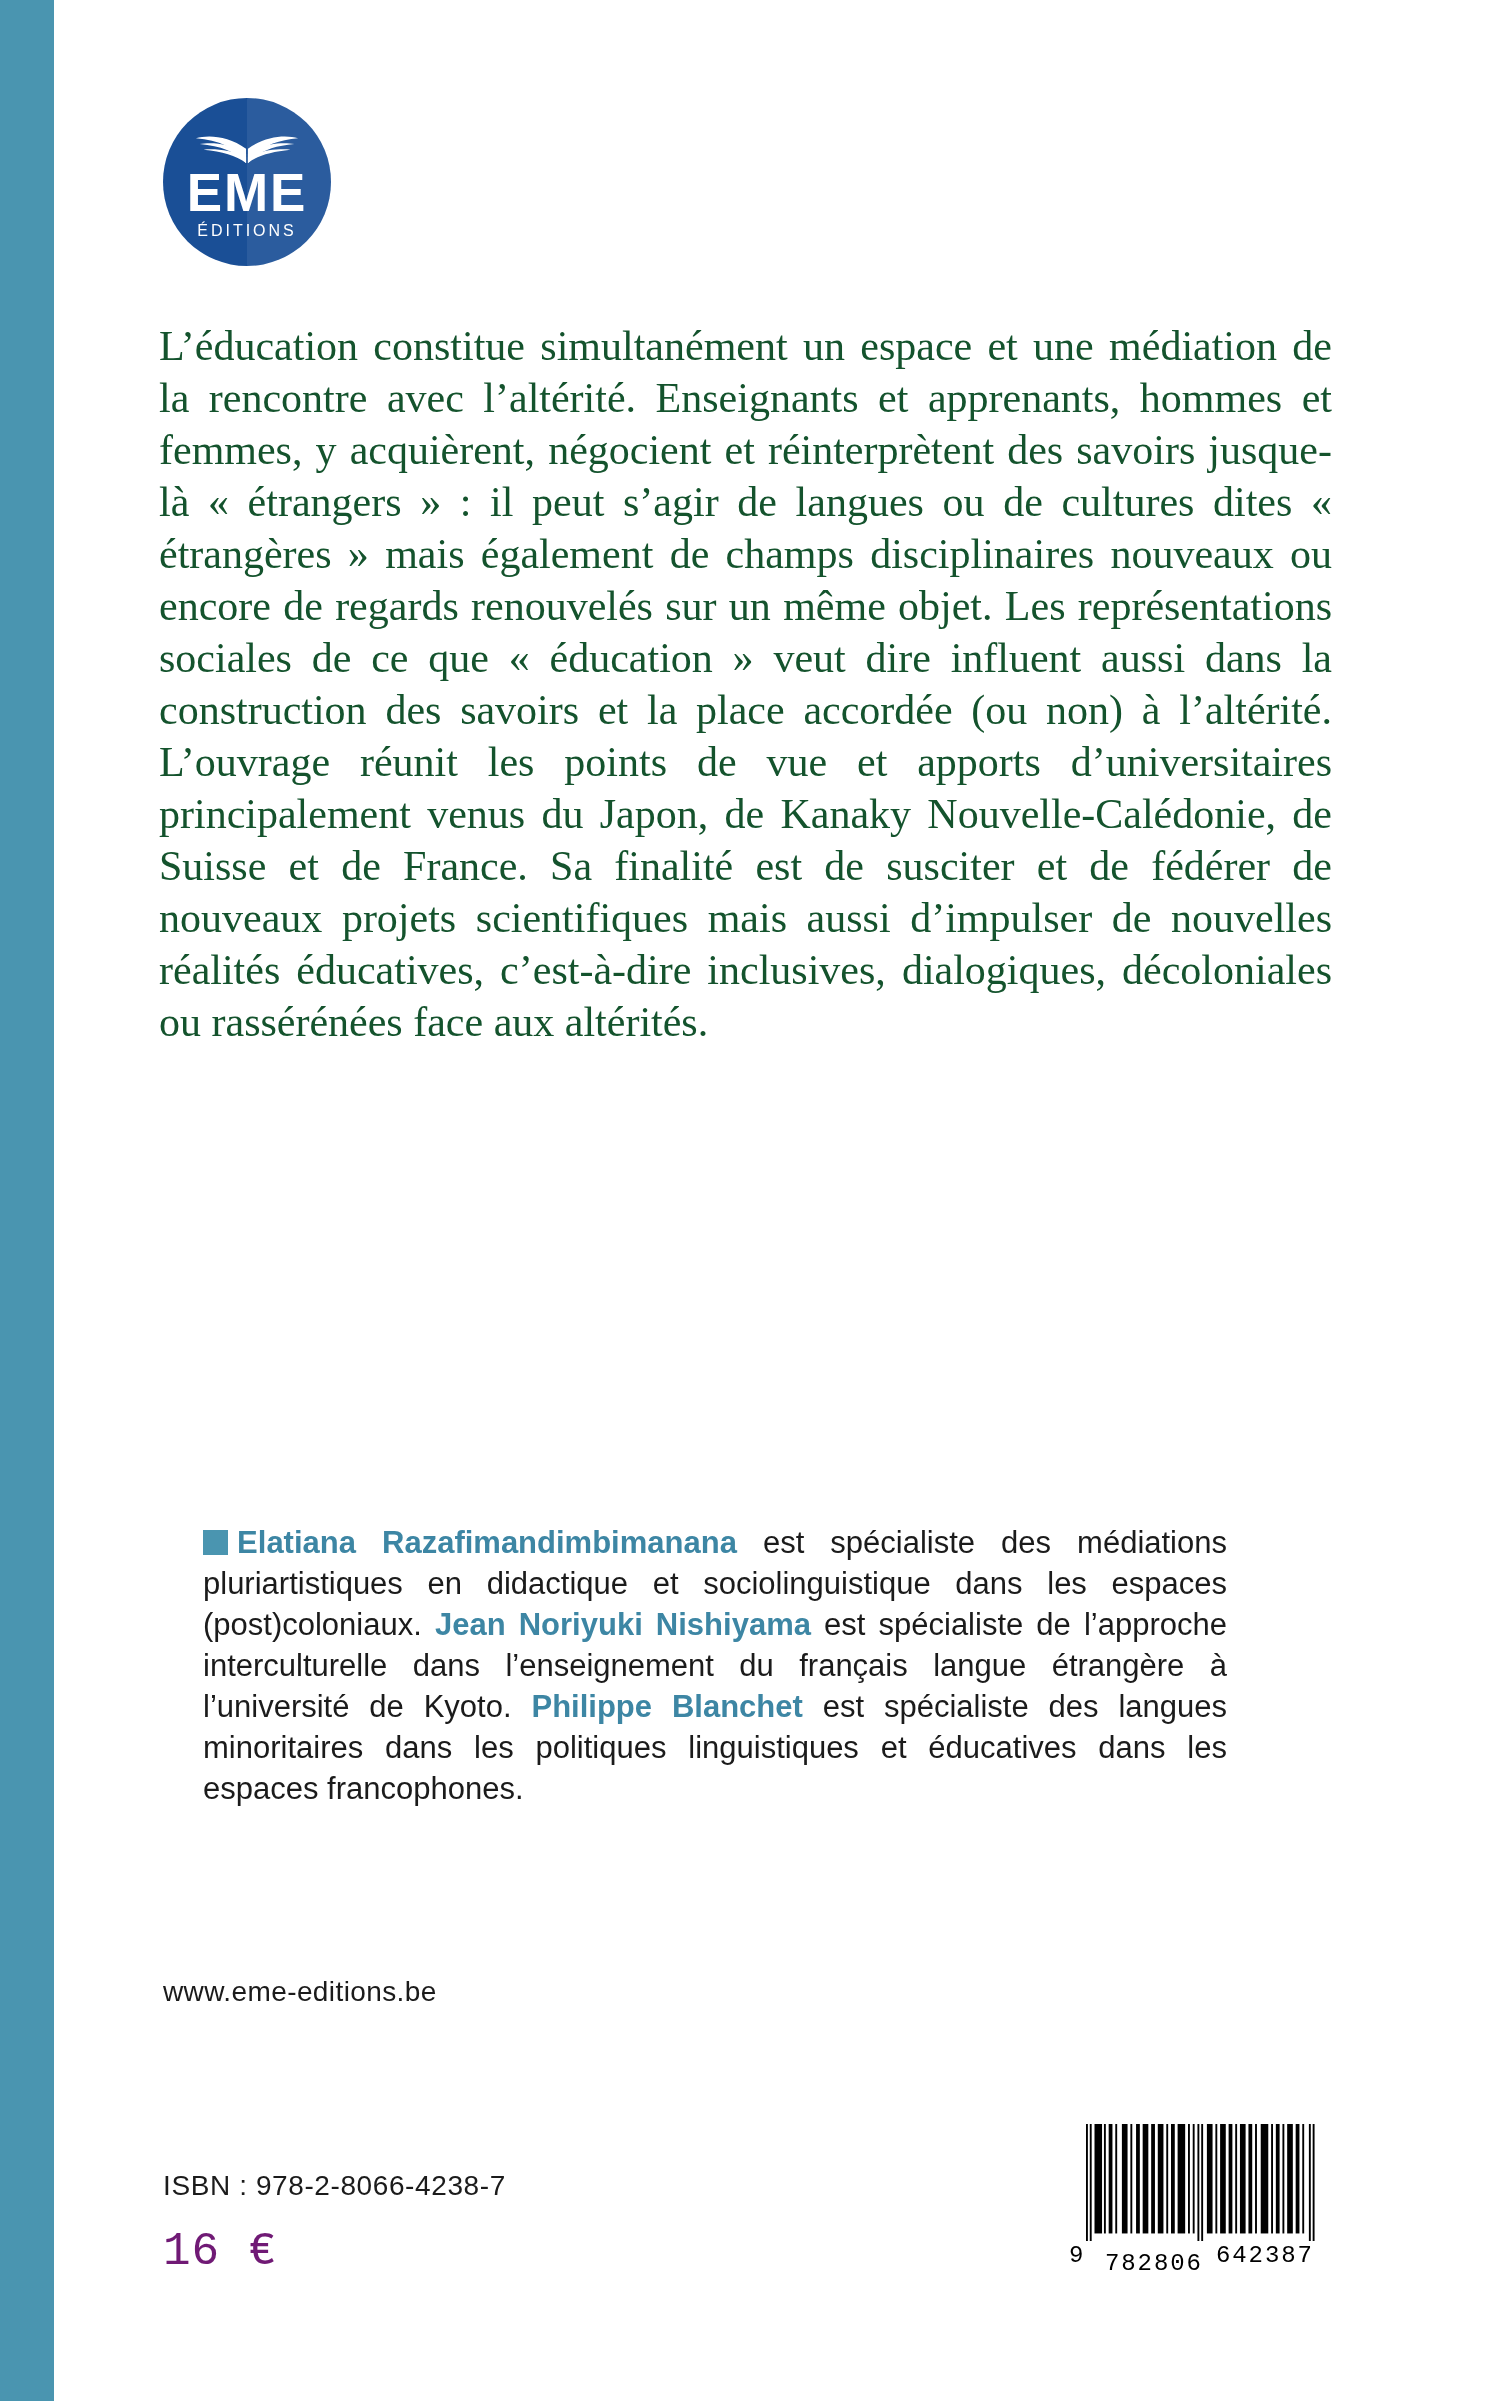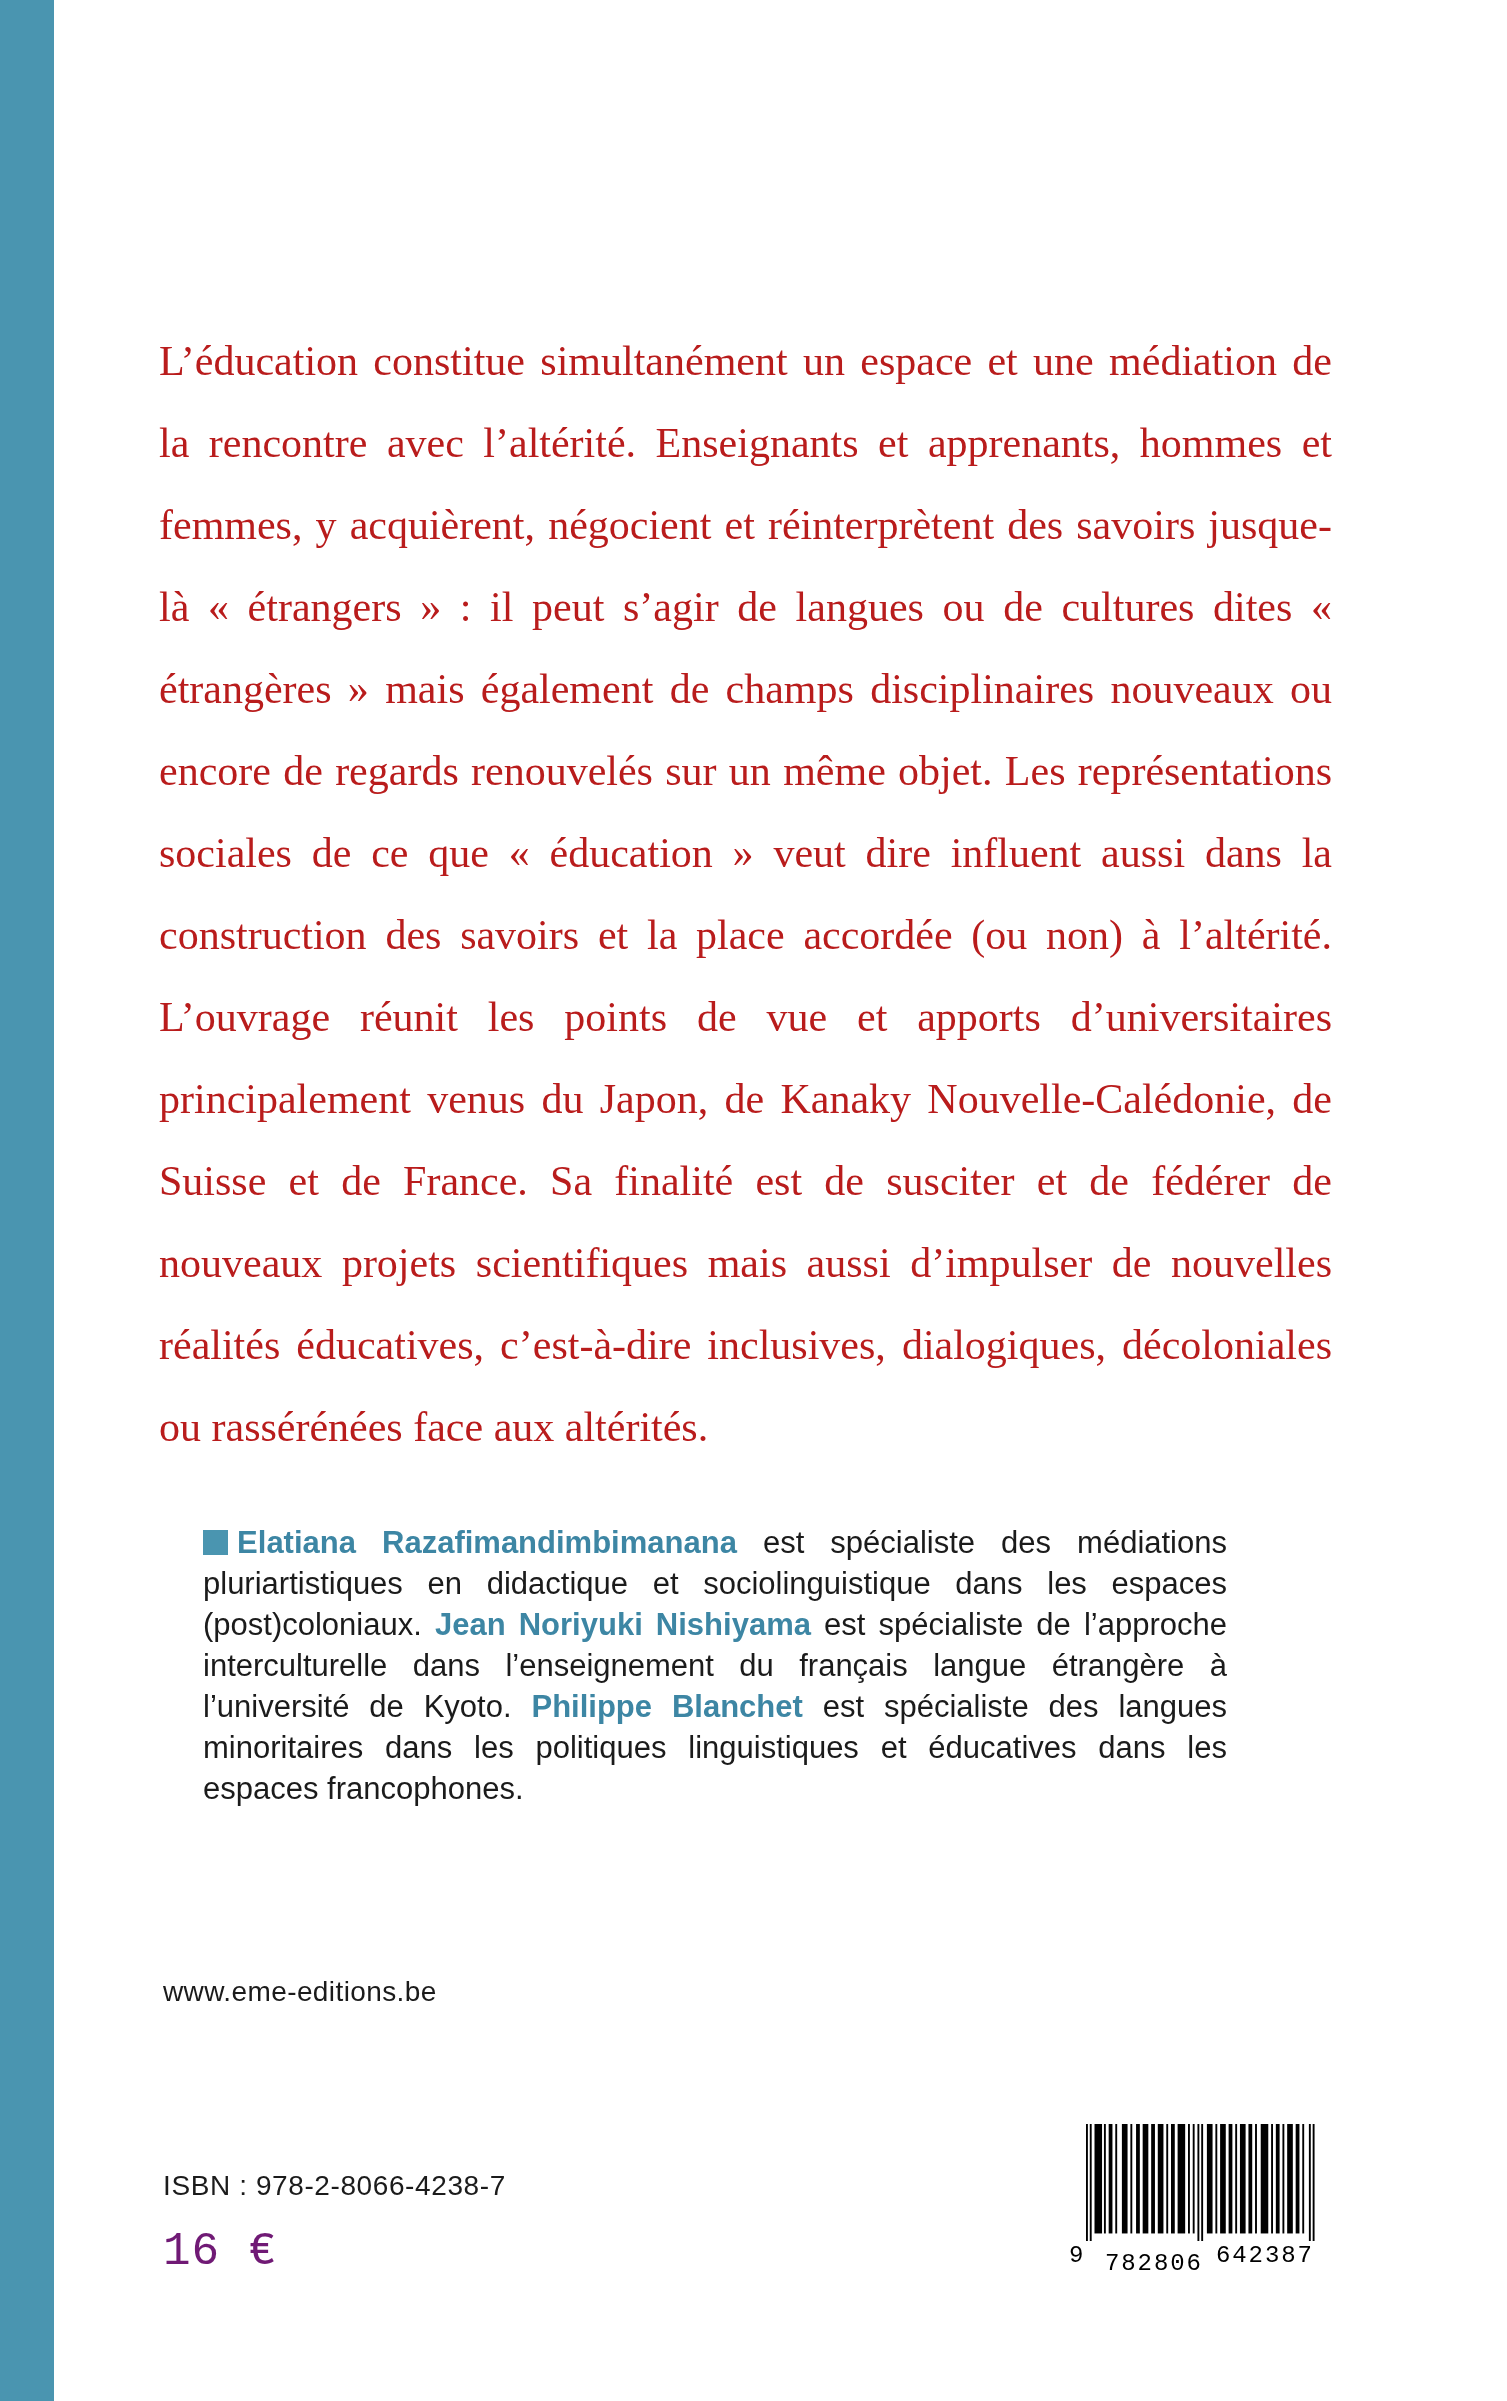--- a/index.html
+++ b/index.html
@@ -84,22 +84,22 @@
     line-height: 1;
   }
   
   .blurb {
     position: absolute;
     left: 159px;
     top: 320px;
     width: 1173px;
     font-family: "Liberation Serif", serif;
     font-size: 42px;
-    line-height: 82px;
-    color: #b91c1c;
+    line-height: 52px;
+    color: #14532d;
     text-align: justify;
     text-justify: inter-word;
     hyphens: manual;
   }
   
   .bio {
     position: absolute;
     left: 203px;
     top: 1522px;
     width: 1024px;
@@ -199,20 +199,33 @@
     text-align: center;
   }
 </style>
 </head>
 <body>
 
 <div class="cover">
 
   <div class="stripe"></div>
 
+  <div class="logo-wrap">
+    <div class="logo-circle"></div>
+    <svg class="logo-book" viewBox="0 0 128 44" aria-hidden="true">
+      <path d="M63 42 C52 26 34 18 10 16 C22 12 44 13 63 27 Z" fill="#ffffff"></path>
+      <path d="M63 42 C52 30 36 24 14 22 C26 20 46 21 63 32 Z" fill="#ffffff"></path>
+      <path d="M63 42 C52 34 38 30 18 28 C30 27 48 28 63 36 Z" fill="#ffffff"></path>
+      <path d="M65 42 C76 26 94 18 118 16 C106 12 84 13 65 27 Z" fill="#ffffff"></path>
+      <path d="M65 42 C76 30 92 24 114 22 C102 20 82 21 65 32 Z" fill="#ffffff"></path>
+      <path d="M65 42 C76 34 90 30 110 28 C98 27 80 28 65 36 Z" fill="#ffffff"></path>
+    </svg>
+    <div class="logo-eme">EME</div>
+    <div class="logo-editions">ÉDITIONS</div>
+  </div>
 
   <div class="blurb">L’éducation constitue simultanément un espace et une médiation de la rencontre avec l’altérité. Enseignants et apprenants, hommes et femmes, y acquièrent, négocient et réinterprètent des savoirs jusque-là « étrangers » : il peut s’agir de langues ou de cultures dites « étrangères » mais également de champs disciplinaires nouveaux ou encore de regards renouvelés sur un même objet. Les représentations sociales de ce que « éducation » veut dire influent aussi dans la construction des savoirs et la place accordée (ou non) à l’altérité. L’ouvrage réunit les points de vue et apports d’universitaires principalement venus du Japon, de Kanaky Nouvelle-Calédonie, de Suisse et de France. Sa finalité est de susciter et de fédérer de nouveaux projets scientifiques mais aussi d’impulser de nouvelles réalités éducatives, c’est-à-dire inclusives, dialogiques, décoloniales ou rassérénées face aux altérités.</div>
 
   <div class="bio">
     <span class="bio-bullet"></span><span class="author">Elatiana Razafimandimbimanana</span><span> est spécialiste des médiations pluriartistiques en didactique et sociolinguistique dans les espaces (post)coloniaux. </span><span class="author">Jean Noriyuki Nishiyama</span><span> est spécialiste de l’approche interculturelle dans l’enseignement du français langue étrangère à l’université de Kyoto. </span><span class="author">Philippe Blanchet</span><span> est spécialiste des langues minoritaires dans les politiques linguistiques et éducatives dans les espaces francophones.</span>
   </div>
 
   <div class="website">www.eme-editions.be</div>
 
   <div class="isbn">ISBN : 978-2-8066-4238-7</div>

